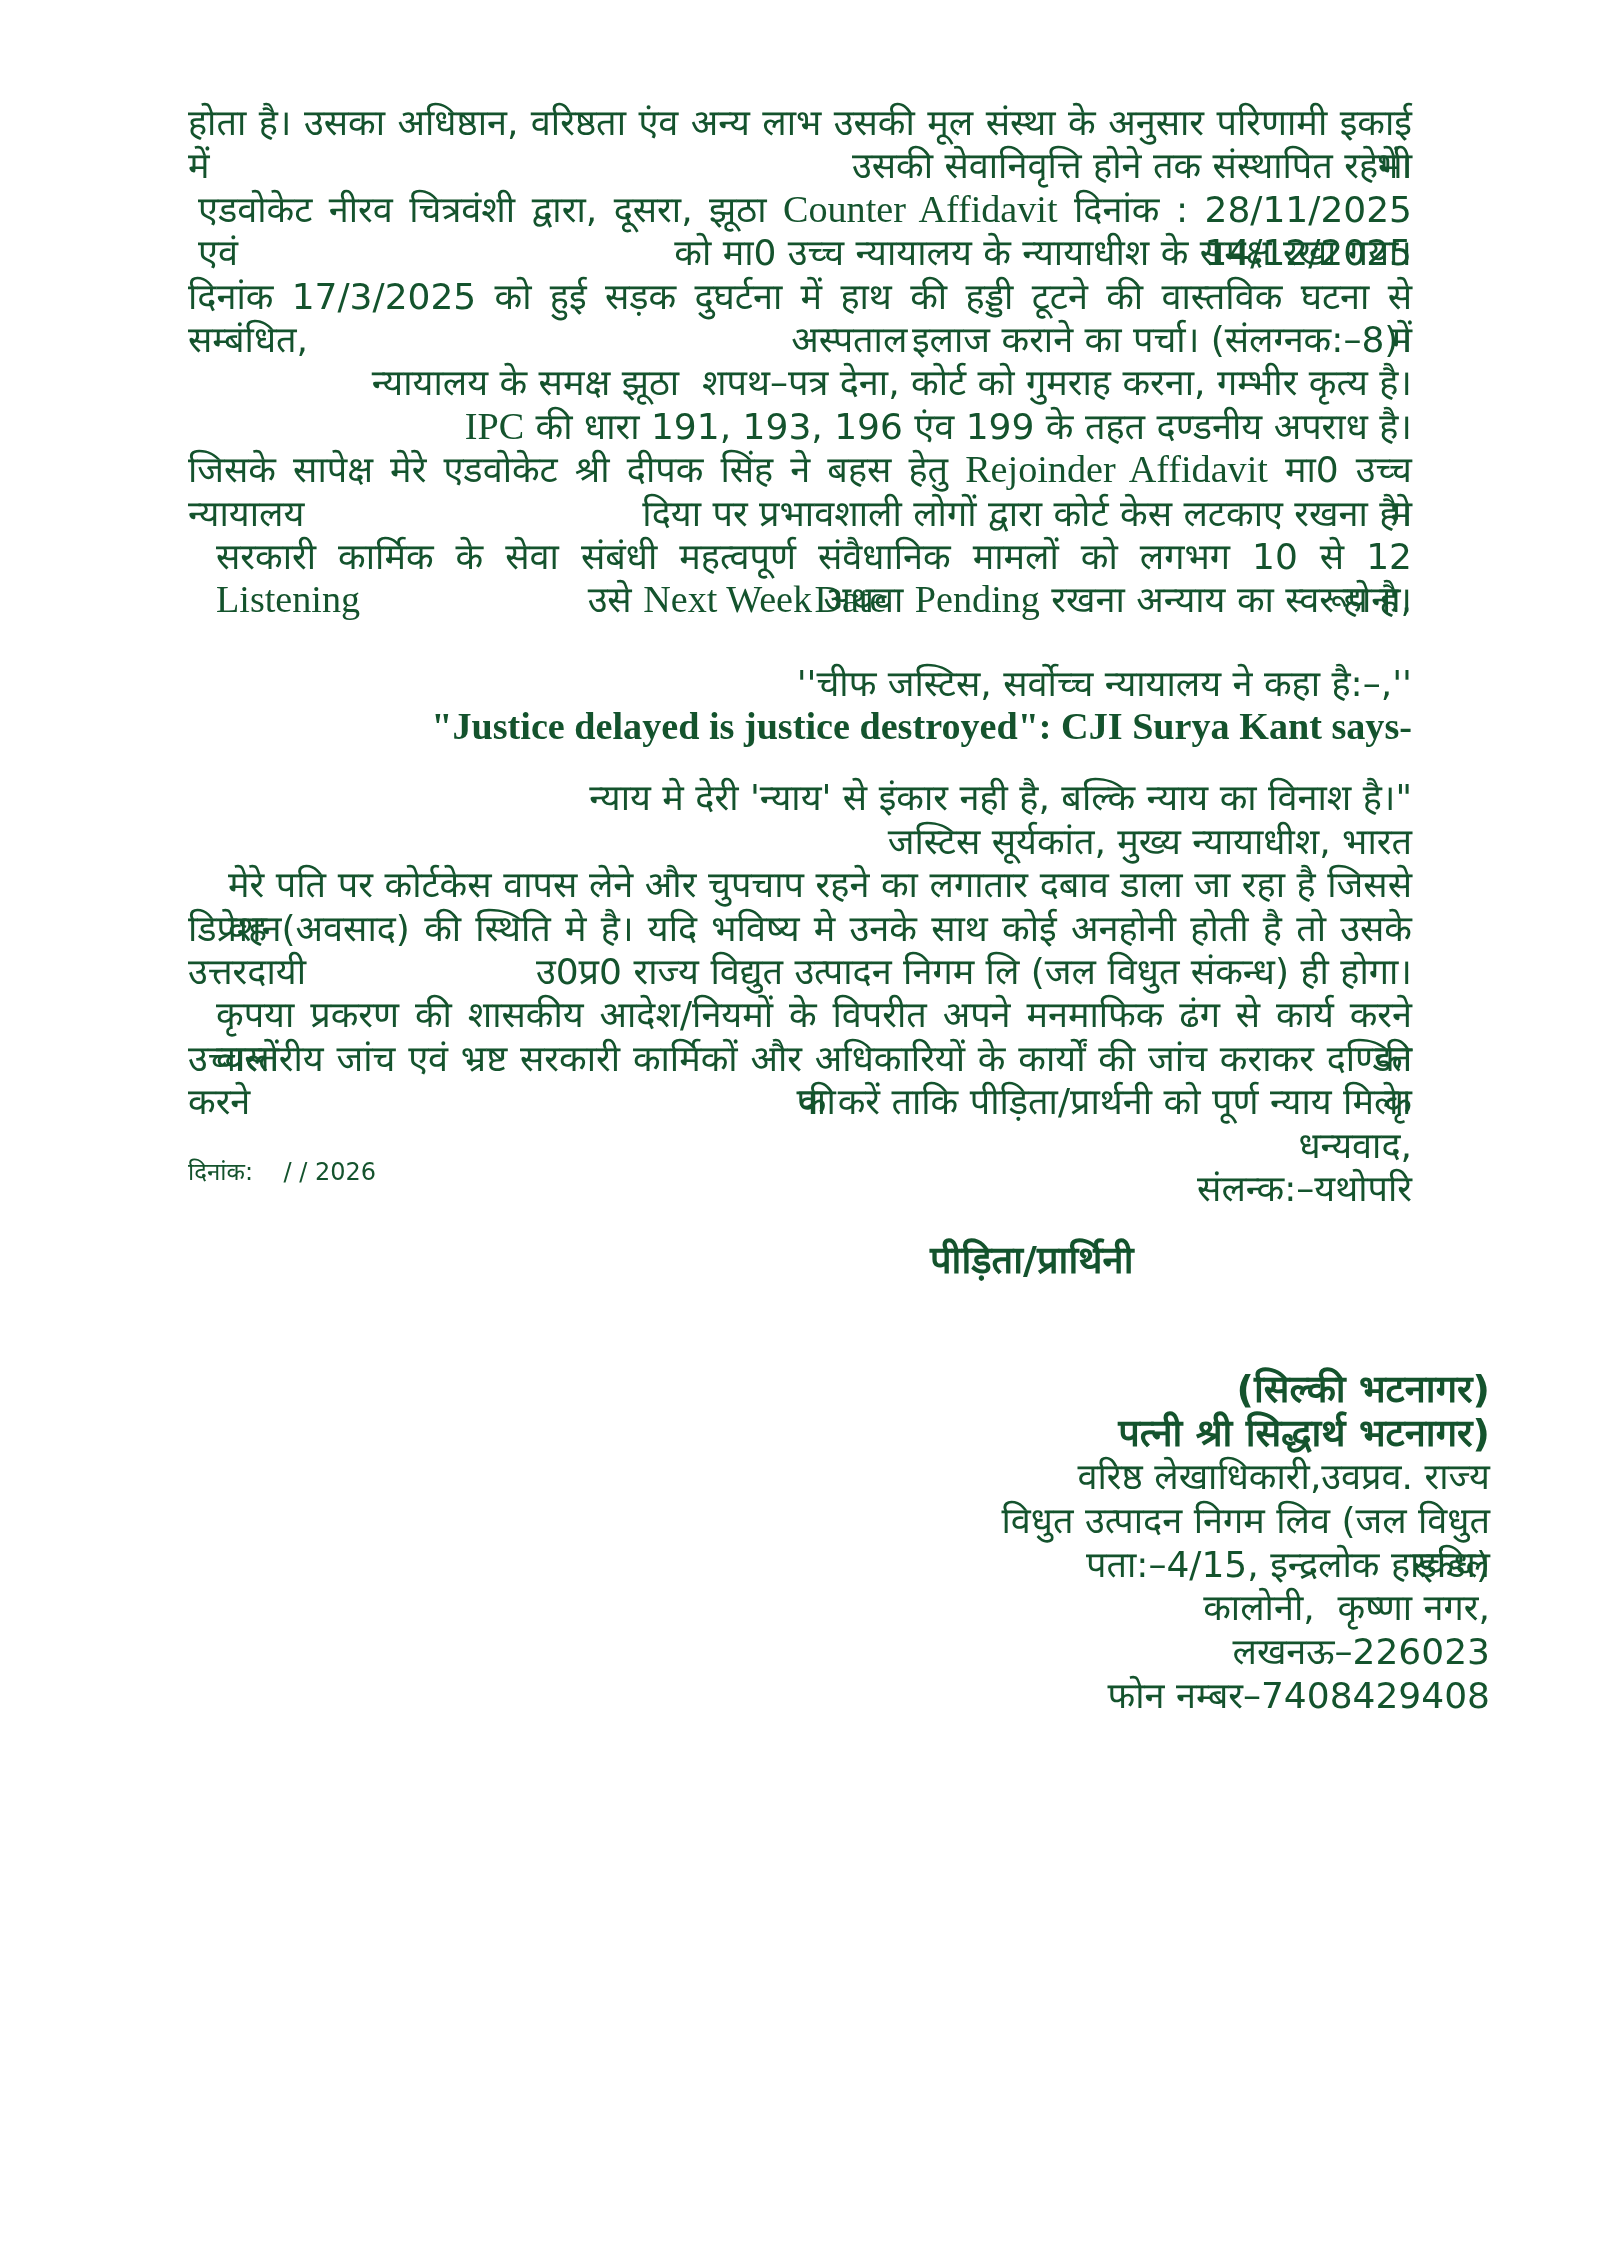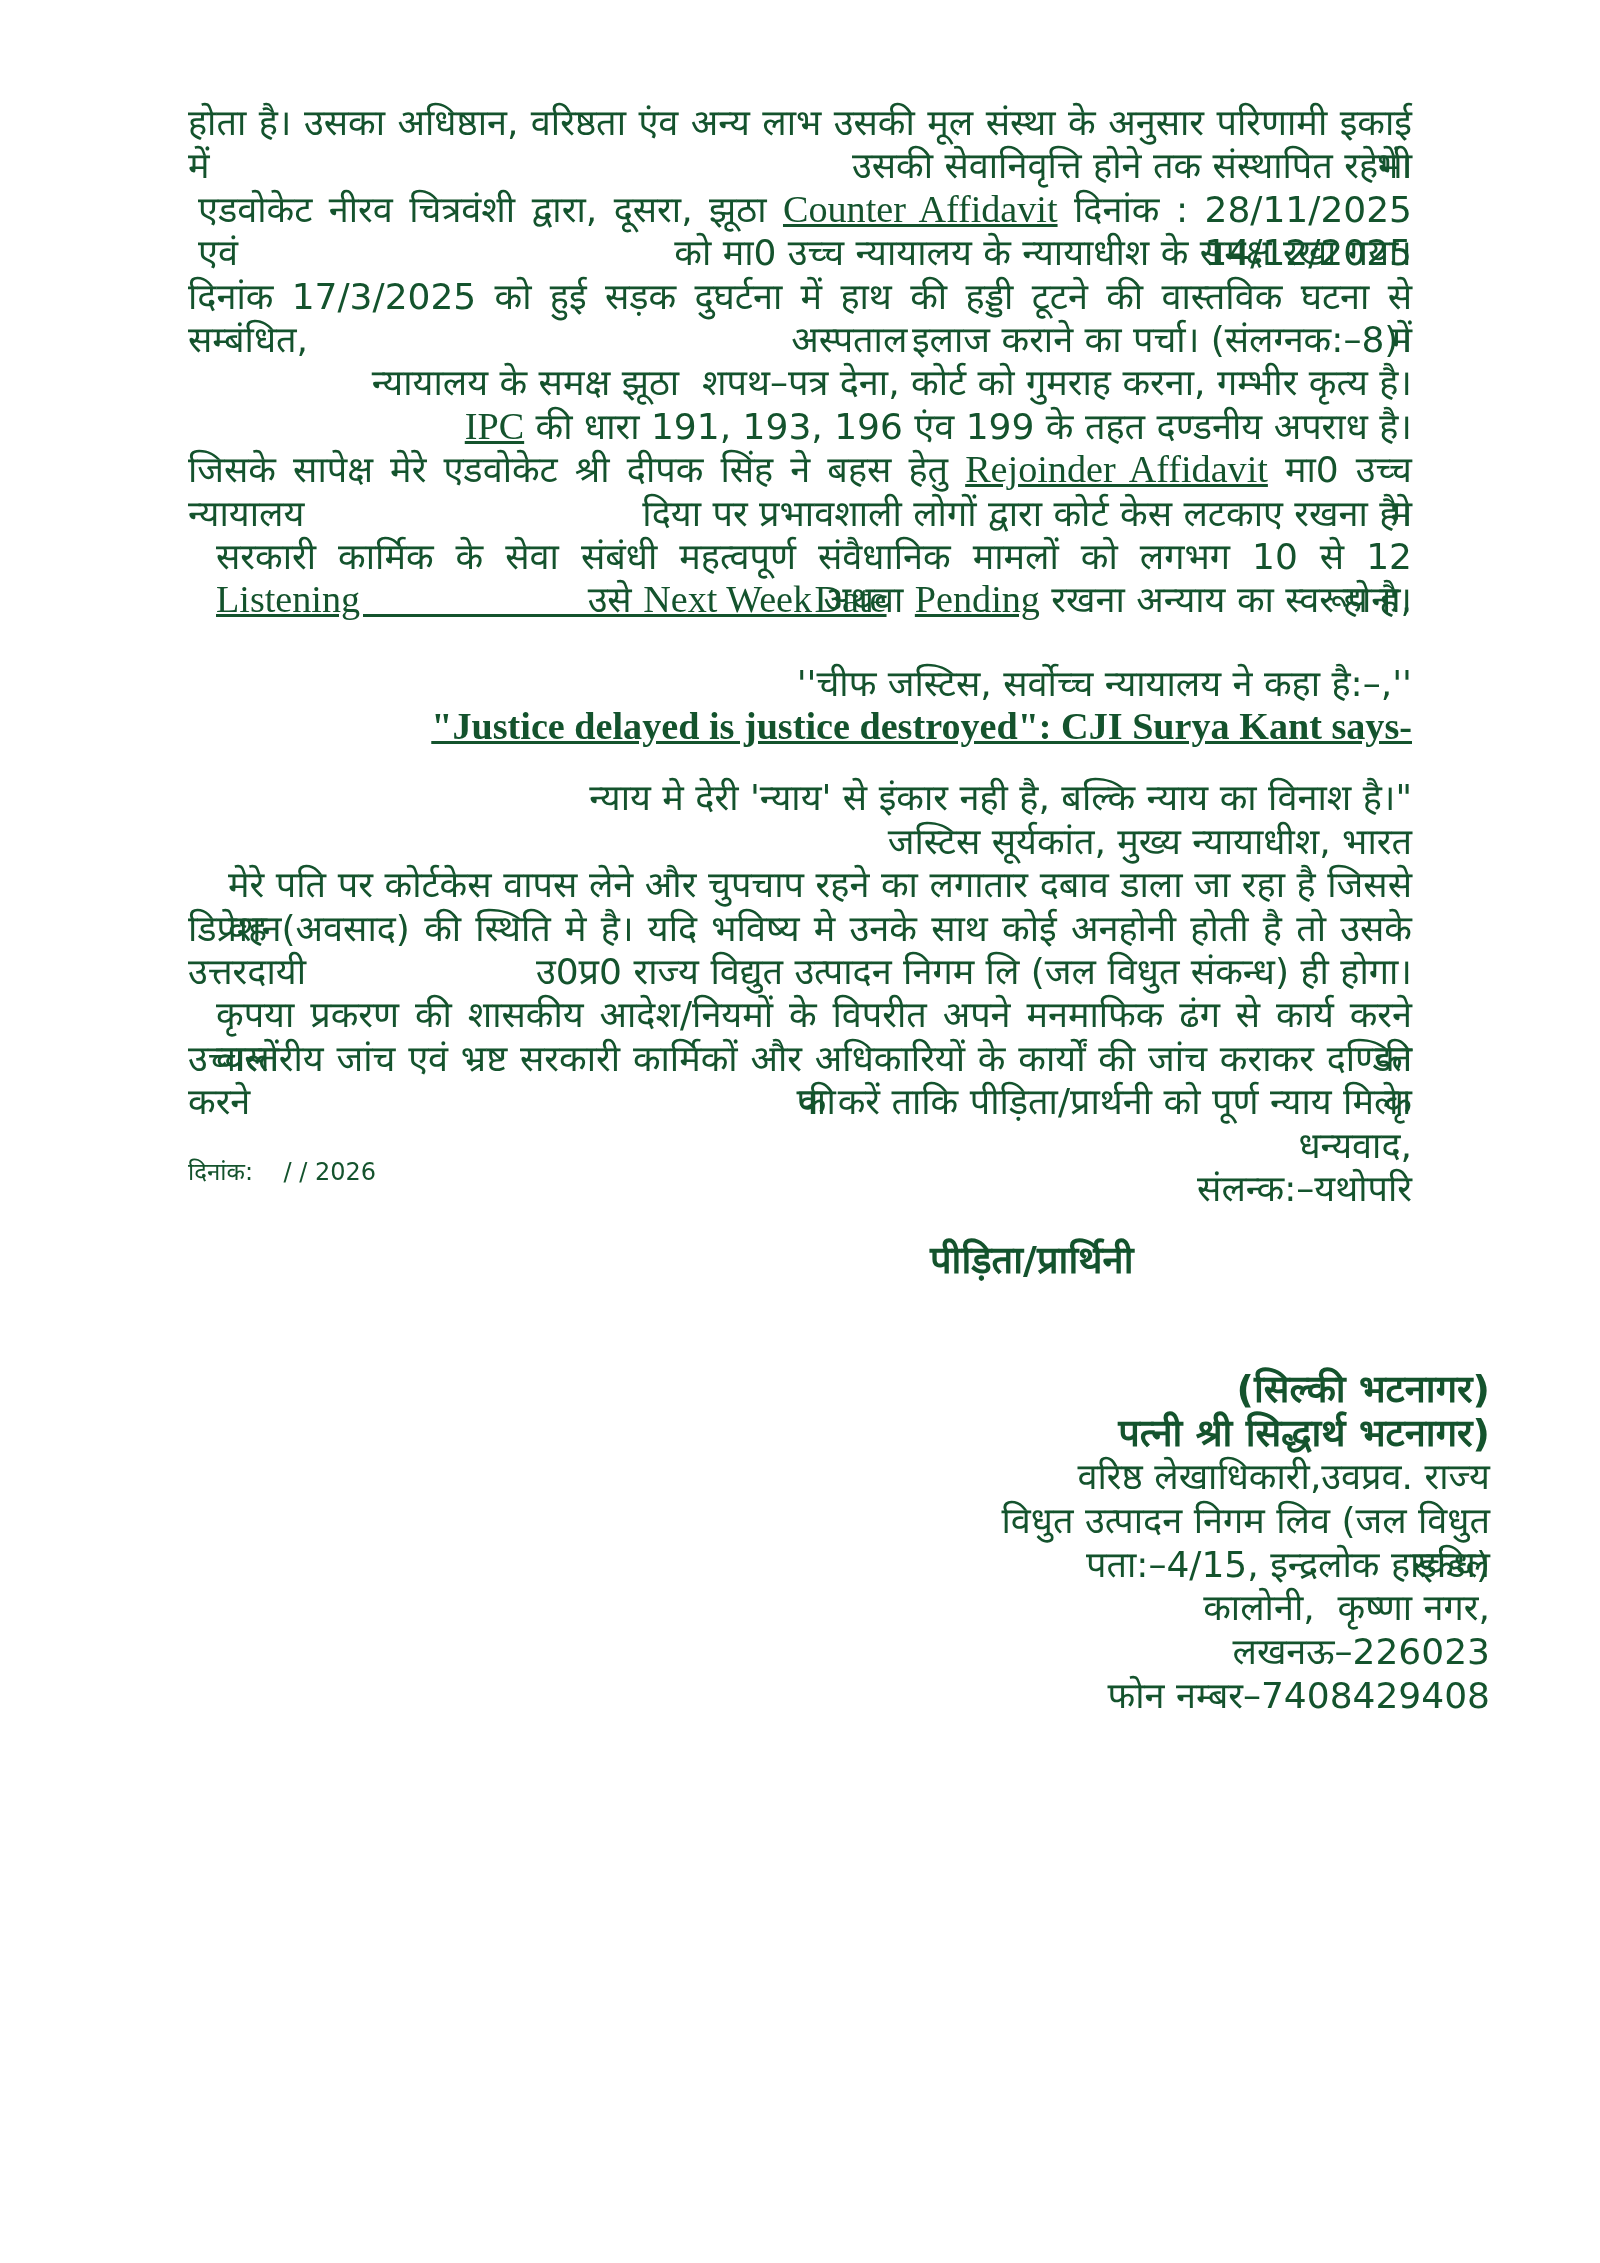--- a/index.html
+++ b/index.html
@@ -30,21 +30,20 @@
   }
   .line.just {
     white-space: normal;
     text-align: justify;
     text-align-last: justify;
   }
   .line.bold { font-weight: bold; }
   .eng {
     font-family: "Liberation Serif", serif;
     font-size: 1.06em;
-    text-decoration: underline;
   }
   .dev { font-family: "DejaVu Sans", sans-serif; }
   .date-line {
     position: absolute;
     left: 188px;
     top: 1154px;
     font-size: 24px;
     white-space: pre-wrap;
   }
   .petitioner {

